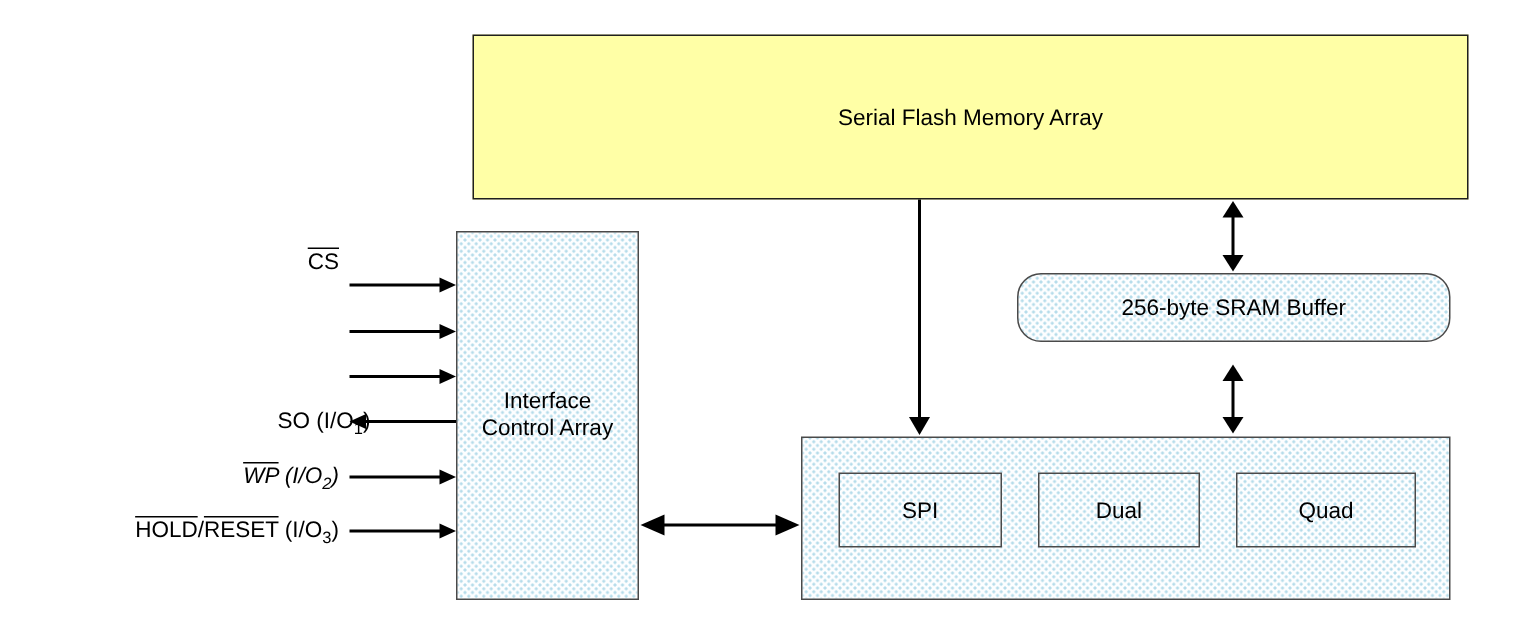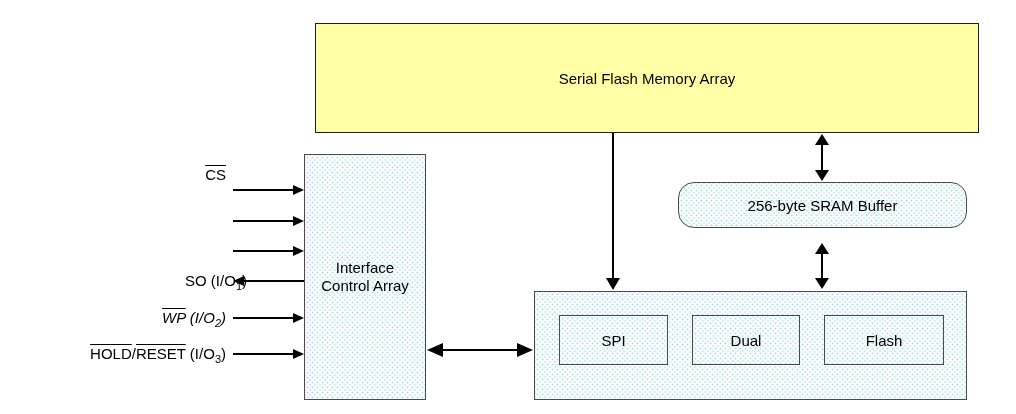--- a/index.html
+++ b/index.html
@@ -98,21 +98,21 @@
   </div>
 
   <div class="box stipple" style="left:534px; top:291px; width:433px; height:109px;">
     <div class="box stipple" style="left:24px; top:23px; width:109px; height:50px;">
       <span>SPI</span>
     </div>
     <div class="box stipple" style="left:157px; top:23px; width:108px; height:50px;">
       <span>Dual</span>
     </div>
     <div class="box stipple" style="left:289px; top:23px; width:120px; height:50px;">
-      <span>Flash</span>
+      <span>Quad</span>
     </div>
   </div>
 
   <div class="sig-label" style="top:164px;"><span class="ov">CS</span></div>
   <div class="sig-label" style="top:270px;margin-left:21px;"><span>SO (I/O</span><sub>1</sub><span>)</span></div>
   <div class="sig-label" style="top:307px;font-style:italic;"><span class="ov">WP</span><span> (I/O</span><sub>2</sub><span>)</span></div>
   <div class="sig-label" style="top:343px;"><span class="ov">HOLD</span><span>/</span><span class="ov">RESET</span><span> (I/O</span><sub>3</sub><span>)</span></div>
 
   <div class="sig-arrow in" style="top:185px;"></div>
   <div class="sig-arrow in" style="top:216px;"></div>

